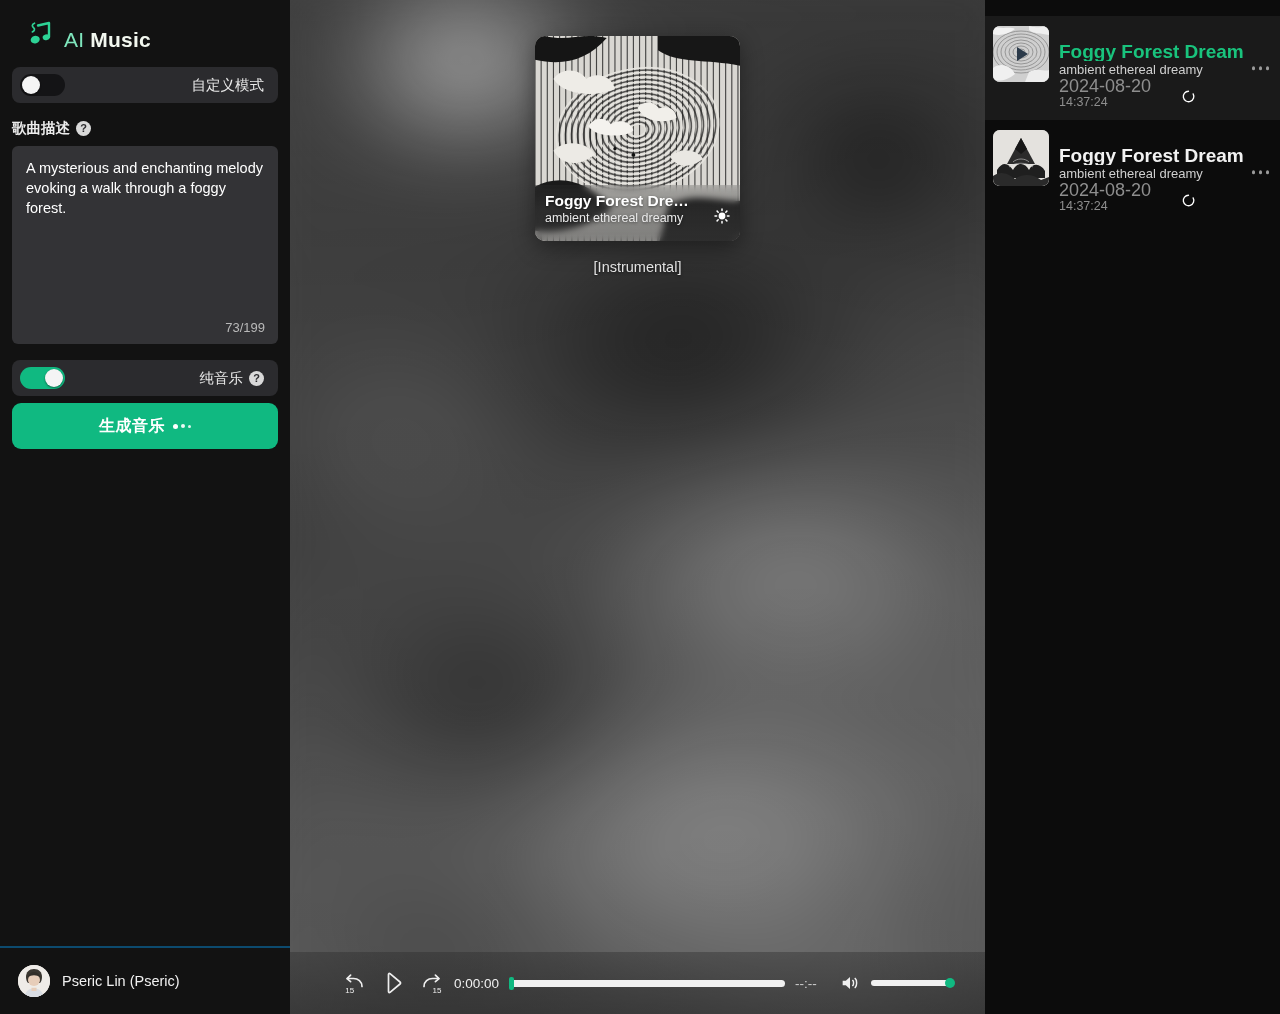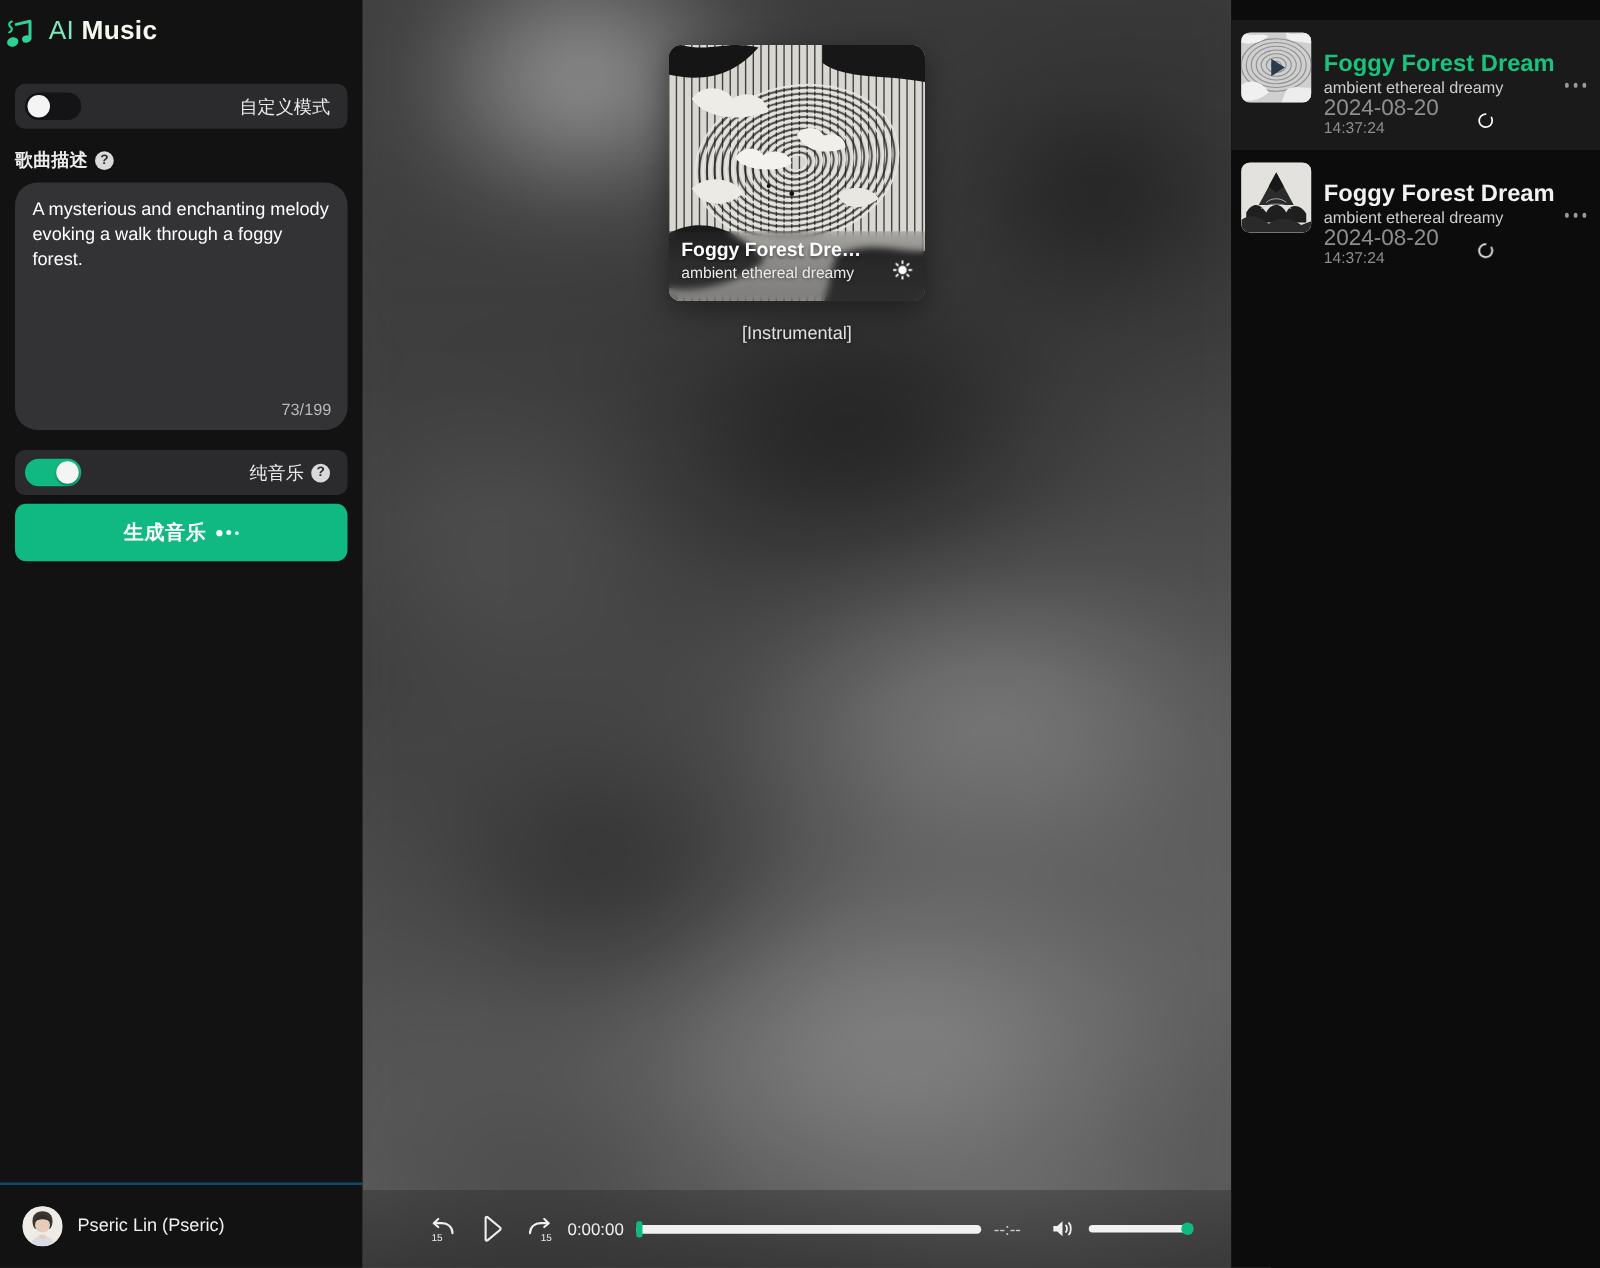--- a/index.html
+++ b/index.html
@@ -27,23 +27,23 @@
     background: #121212;
     display: flex;
     flex-direction: column;
     flex: 0 0 290px;
     position: relative;
     z-index: 5;
   }
 
   .brand {
     display: flex;
-    align-items: flex-start;
+    align-items: flex-end;
     gap: 9px;
-    padding: 14px 0 0 0;
+    padding: 14px 0 0 25px;
     height: 50px;
   }
   .brand-icon { width: 30px; height: 30px; display: block; }
   .brand-text {
     font-size: 21px;
     font-weight: 700;
     letter-spacing: .2px;
     line-height: 1;
   }
   .brand-ai { color: #7fe6bd; font-weight: 400; }
@@ -112,21 +112,21 @@
     font-weight: 600;
     display: flex;
     align-items: center;
     gap: 6px;
     margin-bottom: 8px;
   }
 
   .desc-box {
     position: relative;
     background: #333336;
-    border-radius: 18px;
+    border-radius: 6px;
     height: 198px;
     padding: 12px 14px;
   }
   .desc-text {
     font-size: 14.5px;
     line-height: 20px;
     color: #ffffff;
     white-space: pre-wrap;
     word-break: break-word;
   }

